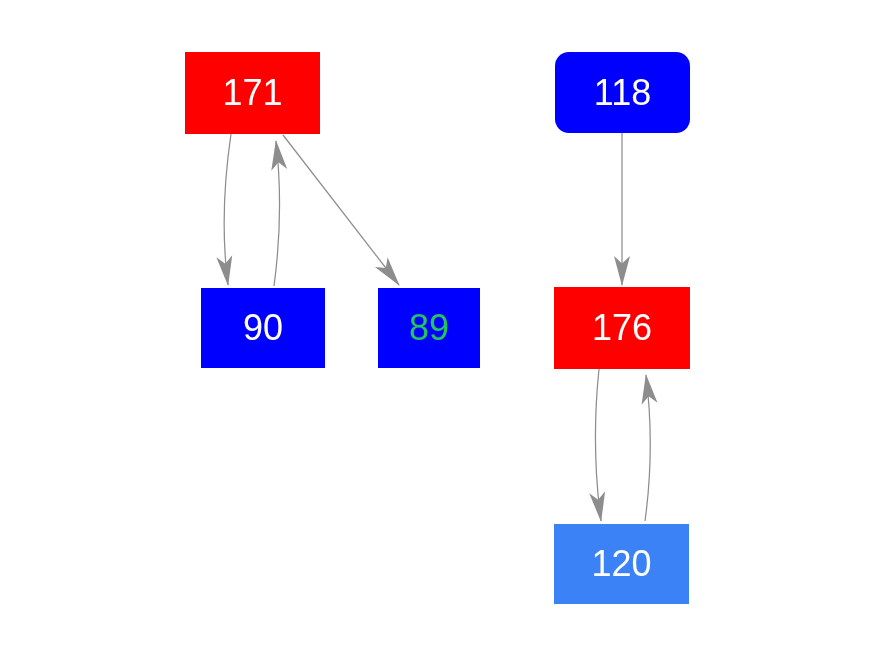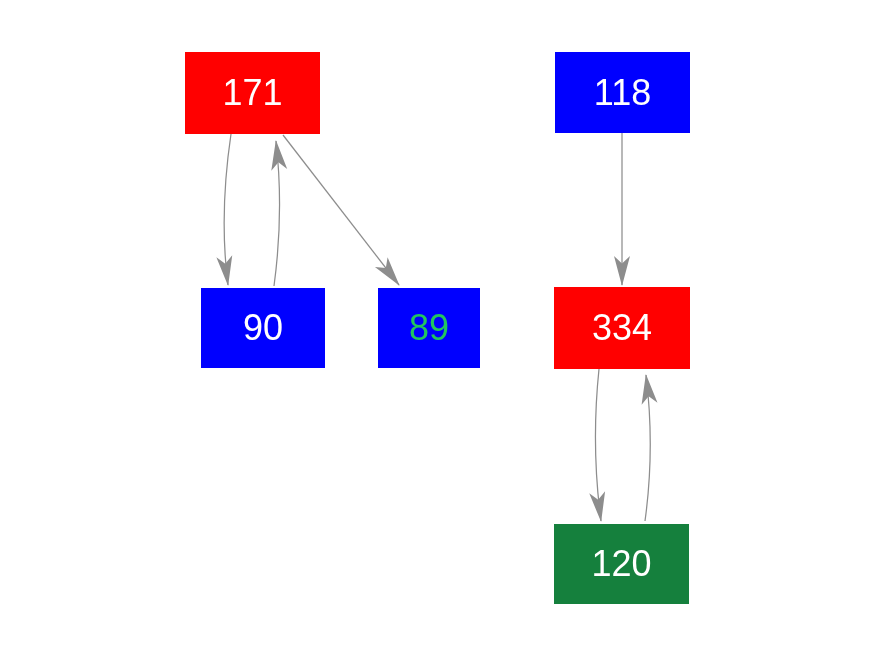--- a/index.html
+++ b/index.html
@@ -57,29 +57,29 @@
         <path d="M283,135 L399,285" class="edge" stroke="#8d8d8d" marker-end="url(#arrowhead)"></path>
         <path d="M622,133 L622,285" class="edge" stroke="#8d8d8d" marker-end="url(#arrowhead)"></path>
         <path d="M599,369 Q591,446 601,521" class="edge" stroke="#8d8d8d" marker-end="url(#arrowhead)"></path>
         <path d="M645,521 Q655,448 646,375" class="edge" stroke="#8d8d8d" marker-end="url(#arrowhead)"></path>
       </g>
   </svg>
   <div id="node-layer">
       <div class="node" style="left: 185px; top: 52px; width: 135px; height: 82px; background: rgb(255, 0, 0);">
         <span style="color: rgb(255, 255, 255);">171</span>
       </div>
-      <div class="node" style="left: 555px; top: 52px; width: 135px; height: 81px; background: rgb(0, 0, 255);">
+      <div class="node" style="left: 555px; top: 52px; width: 135px; height: 81px; background: rgb(0, 0, 255); border-radius: 14px;">
         <span style="color: rgb(255, 255, 255);">118</span>
       </div>
       <div class="node" style="left: 201px; top: 288px; width: 124px; height: 80px; background: rgb(0, 0, 255);">
         <span style="color: rgb(255, 255, 255);">90</span>
       </div>
       <div class="node" style="left: 378px; top: 288px; width: 102px; height: 80px; background: rgb(0, 0, 255);">
         <span style="color: #22c55e;">89</span>
       </div>
       <div class="node" style="left: 554px; top: 287px; width: 136px; height: 82px; background: rgb(255, 0, 0);">
-        <span style="color: rgb(255, 255, 255);">334</span>
+        <span style="color: rgb(255, 255, 255);">176</span>
       </div>
-      <div class="node" style="left: 554px; top: 524px; width: 135px; height: 80px; background: #15803d;">
+      <div class="node" style="left: 554px; top: 524px; width: 135px; height: 80px; background: #3b82f6;">
         <span style="color: rgb(255, 255, 255);">120</span>
       </div>
     </div>
 </div>
 
 </body></html>

